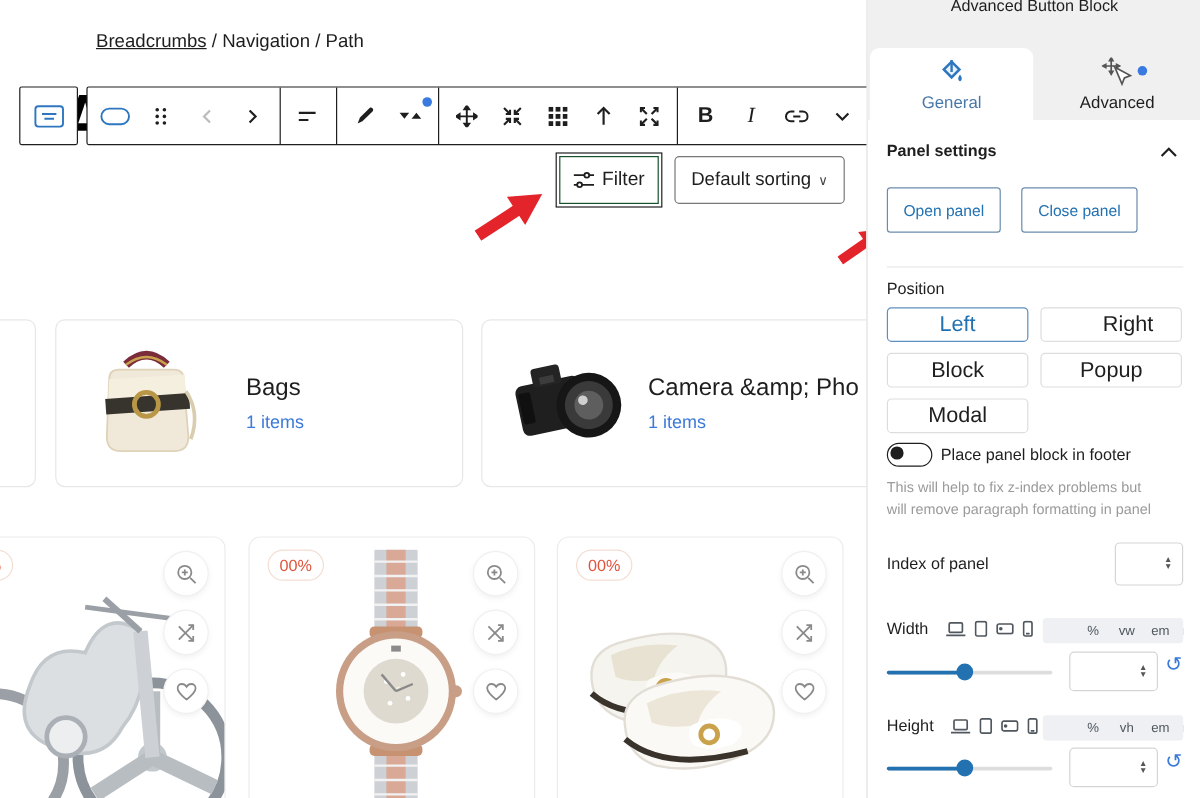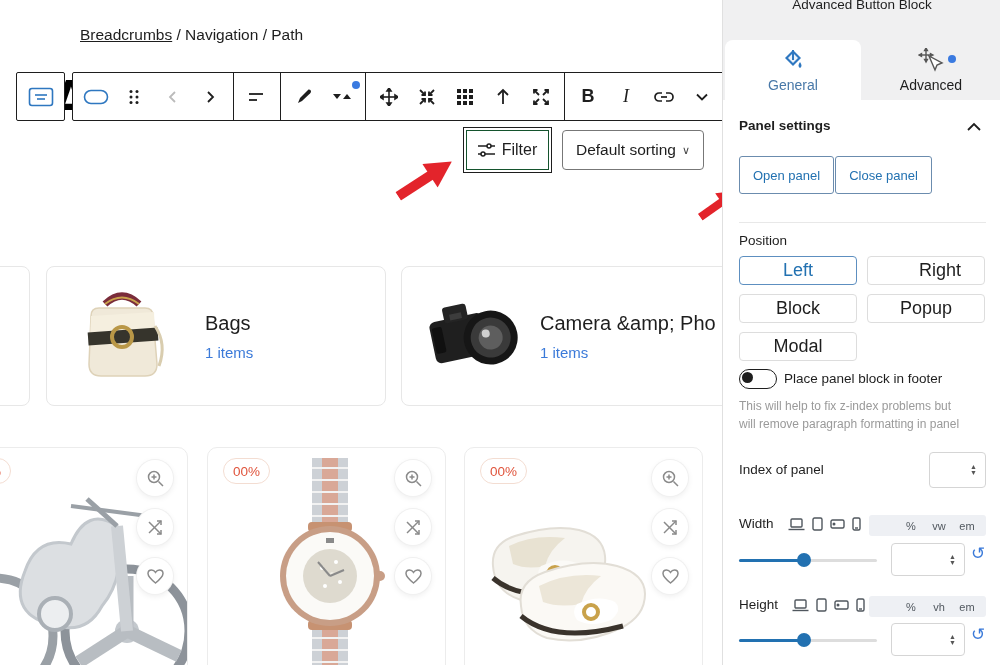--- a/index.html
+++ b/index.html
@@ -445,21 +445,21 @@
       <span class="tab-label">Advanced</span>
     </div>
   </div>
 
   <div class="row-label" style="left:16px;top:118px;font-weight:bold;">Panel settings</div>
   <svg class="abs" style="left:244px;top:122px;" width="14" height="9" viewBox="0 0 14 9">
       <polyline points="1,8 7,2 13,8" stroke="#1e1e1e" stroke-width="1.8" fill="none"></polyline>
     </svg>
 
   <div class="pill-btn" style="left:16px;top:156px;width:93px;">Open panel</div>
-  <div class="pill-btn" style="left:112px;top:156px;width:95px;">Close panel</div>
+  <div class="pill-btn" style="left:128px;top:156px;width:95px;">Close panel</div>
 
   <div class="divider" style="top:222px;"></div>
 
   <div class="row-label" style="left:16px;top:233px;">Position</div>
   <div class="pos-btn sel" style="left:16px;top:256px;">Left</div>
   <div class="pos-btn" style="left:144px;top:256px;padding-left:28px;">Right</div>
   <div class="pos-btn" style="left:16px;top:294px;">Block</div>
   <div class="pos-btn" style="left:144px;top:294px;">Popup</div>
   <div class="pos-btn" style="left:16px;top:332px;">Modal</div>
 

